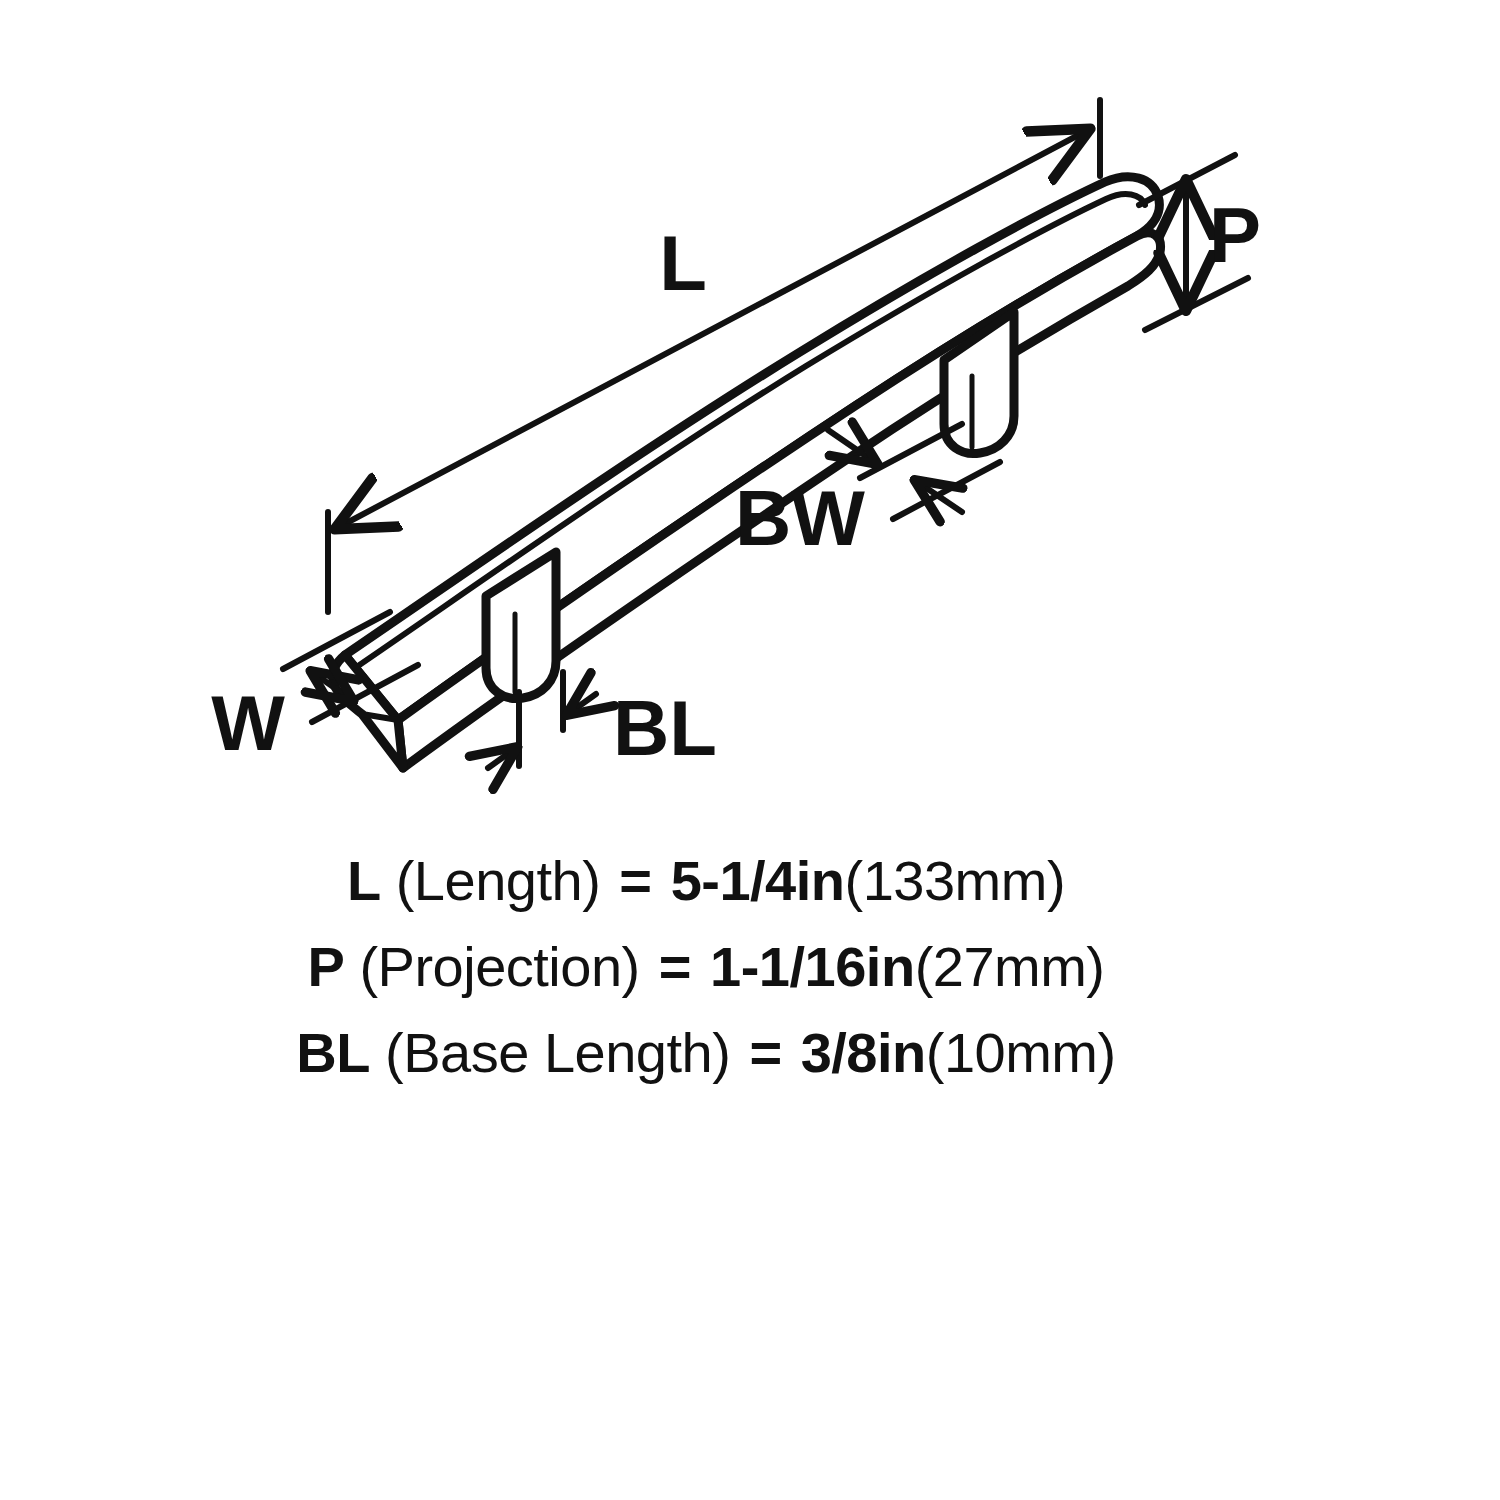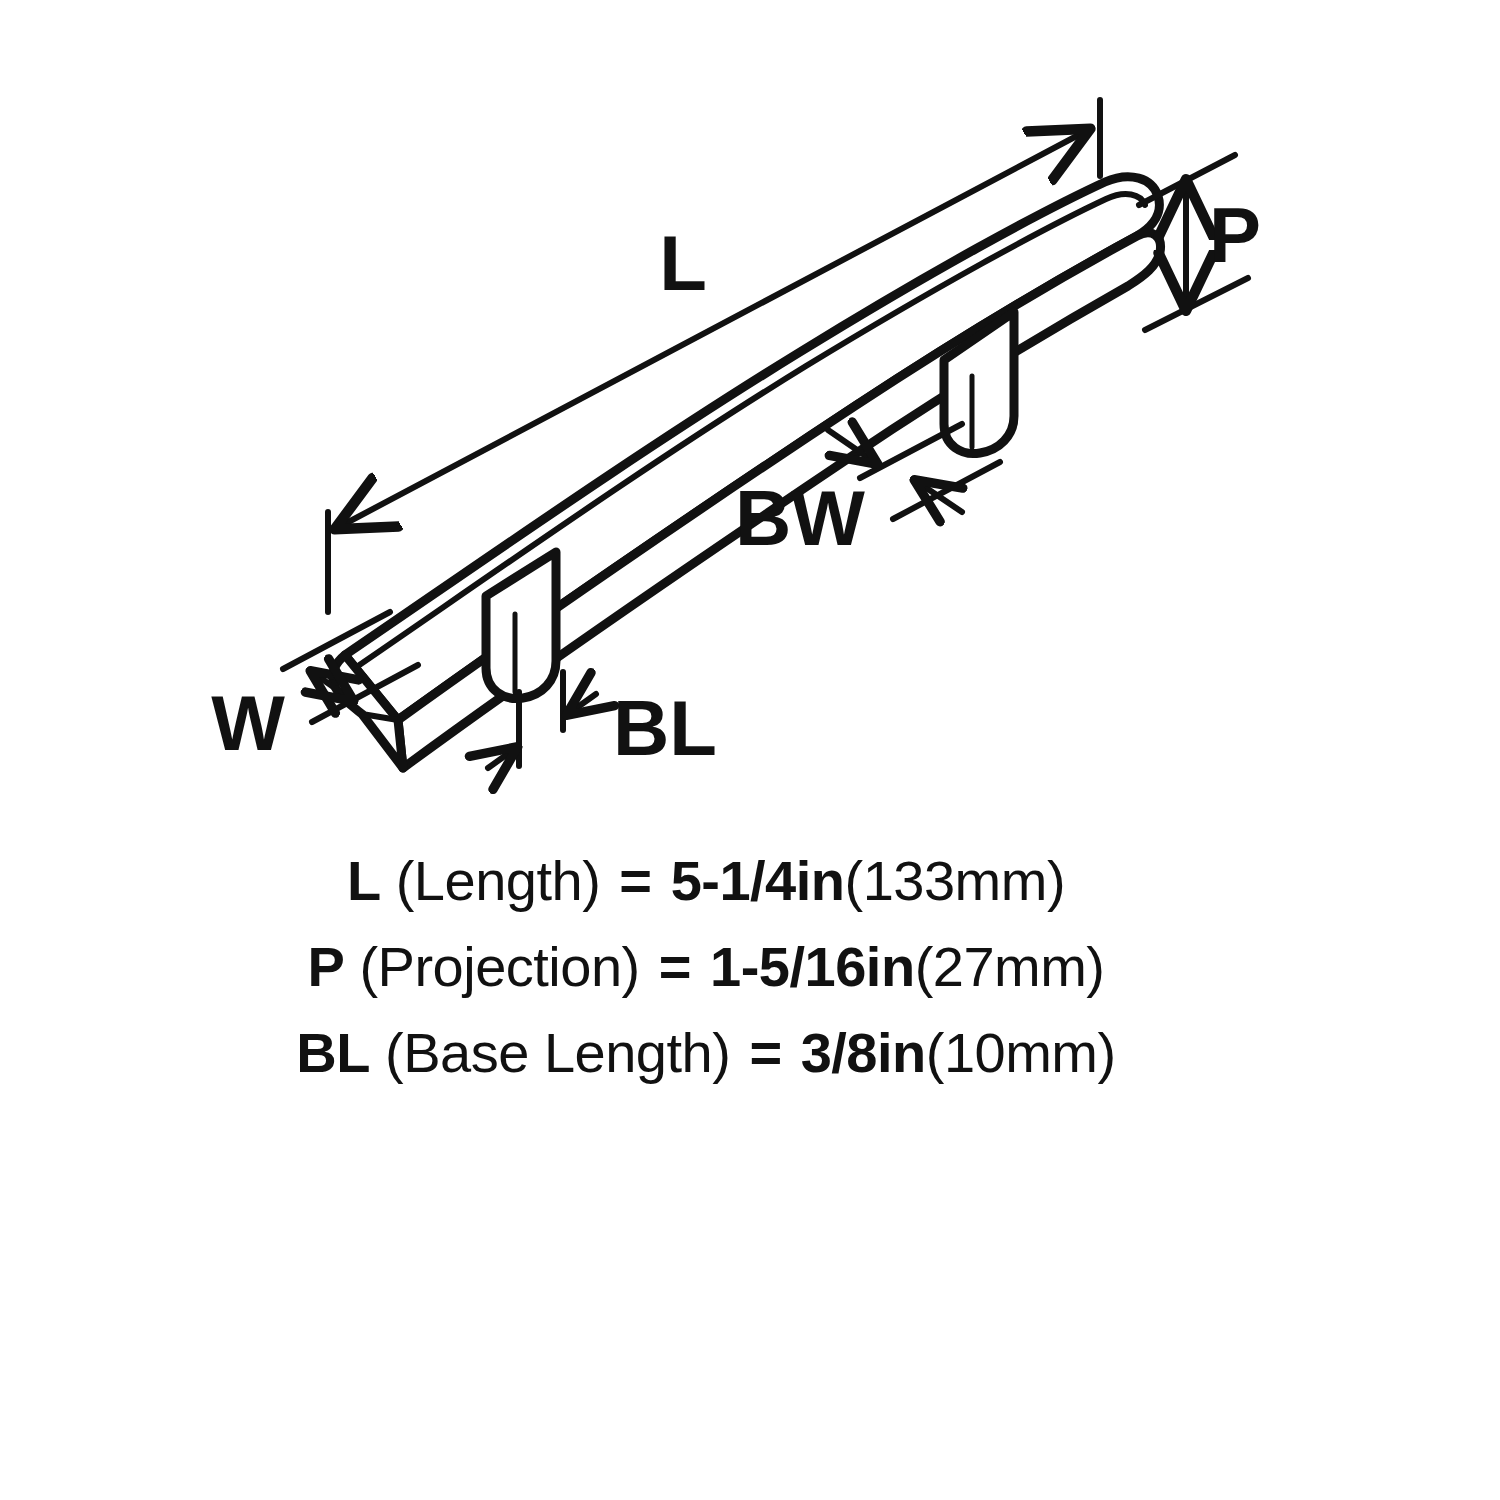--- a/index.html
+++ b/index.html
@@ -193,21 +193,21 @@
       <span class="name">(Length)</span>
       <span class="eq">=</span>
       <span class="val-in">5-1/4in</span><span class="val-mm">(133mm)</span>
     </div>
 
 
     <div class="spec-row">
       <span class="sym">P</span>
       <span class="name">(Projection)</span>
       <span class="eq">=</span>
-      <span class="val-in">1-5/16in</span><span class="val-mm">(27mm)</span>
+      <span class="val-in">1-1/16in</span><span class="val-mm">(27mm)</span>
     </div>
 
     <div class="spec-row">
       <span class="sym">BL</span>
       <span class="name">(Base Length)</span>
       <span class="eq">=</span>
       <span class="val-in">3/8in</span><span class="val-mm">(10mm)</span>
     </div>
 
   </div>

